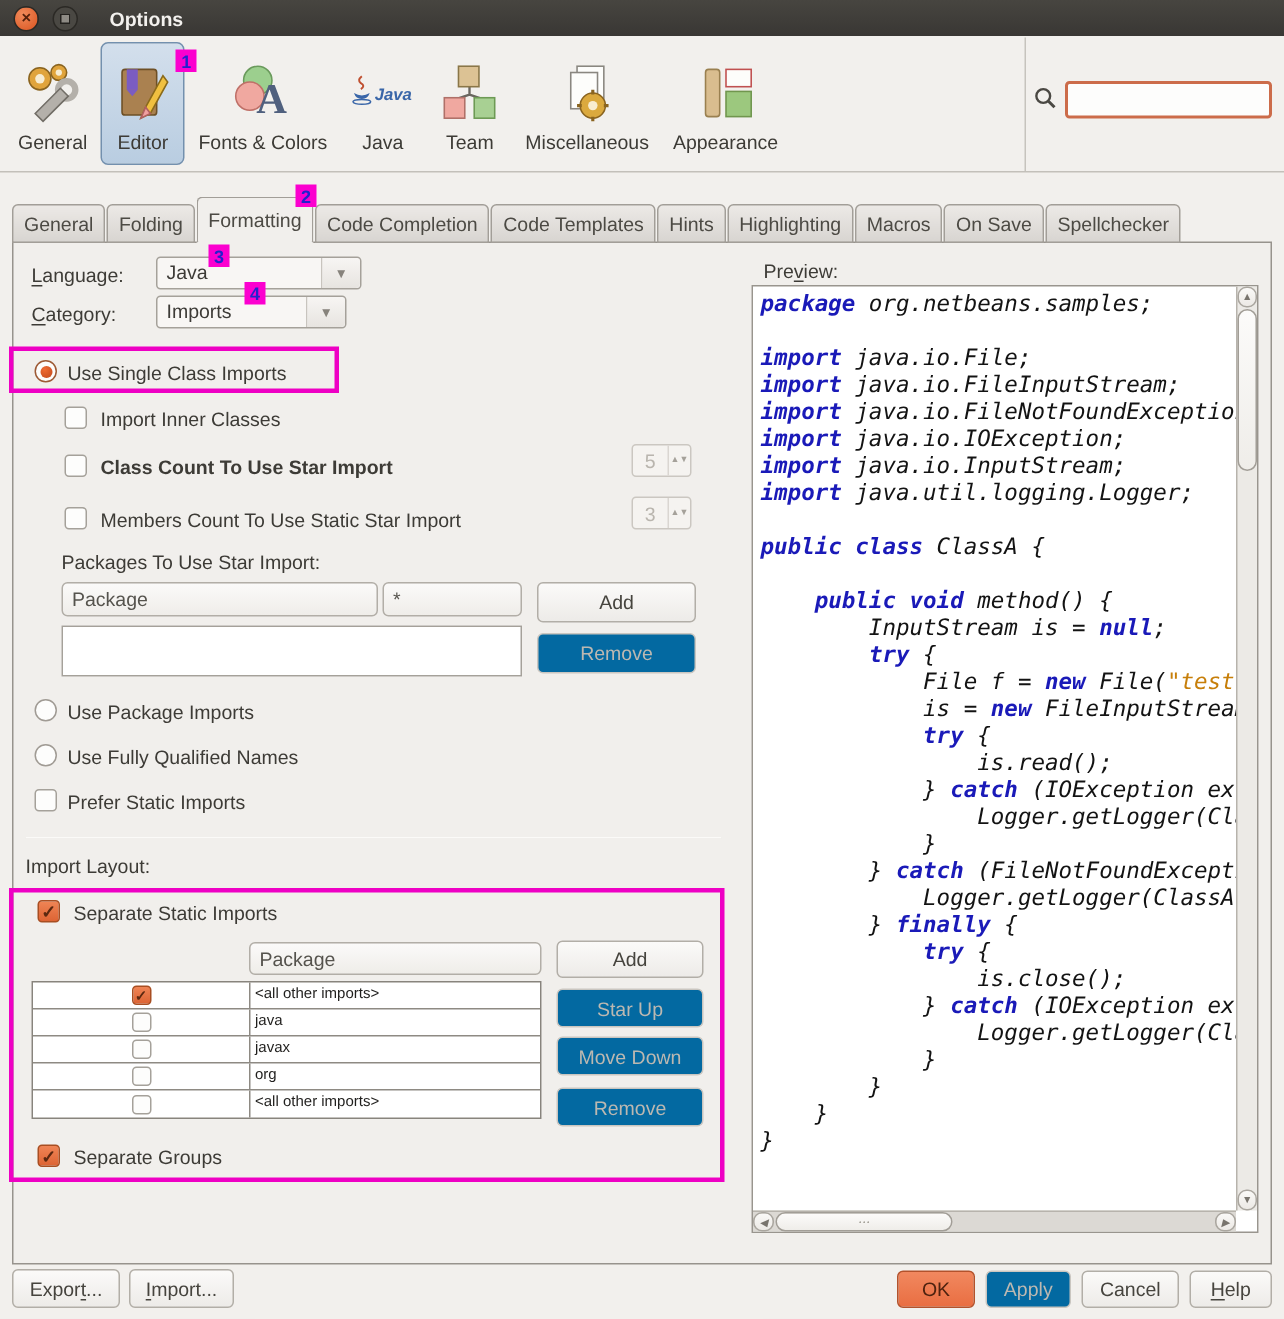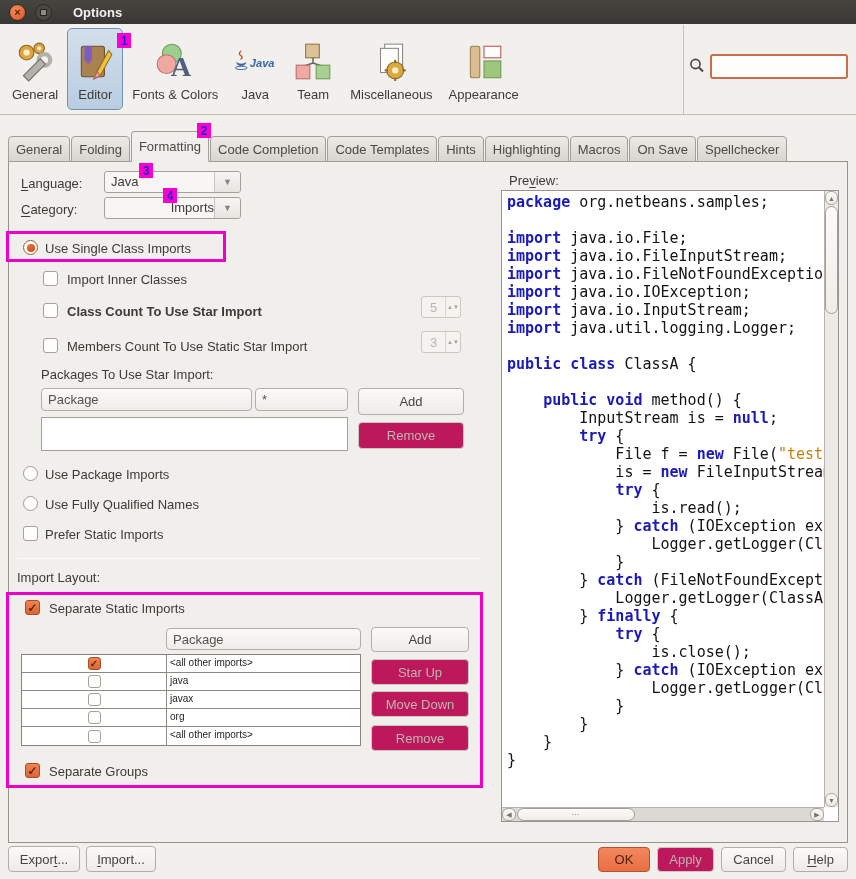--- a/index.html
+++ b/index.html
@@ -67,21 +67,21 @@
 
   
   .spin { display:flex; width:40px; height:22px; border:1px solid #cbc7c1; border-radius:3px; background:#f5f3f0; }
   .spin .val { flex:1; display:flex; align-items:center; justify-content:center; font-size:13px; color:#b9b5ae; }
   .spin .arr { width:15px; border-left:1px solid #dad6d1; display:flex; flex-direction:column;
     align-items:center; justify-content:center; gap:2px; font-size:6px; color:#a5a19a; }
 
   
   .btn { display:flex; align-items:center; justify-content:center; font-size:13px; color:#46443e;
     background:linear-gradient(#fbfaf9,#edebe8); border:1px solid #b2aea7; border-radius:4px; white-space:nowrap; }
-  .btn.disabled { color:#bcb8b1; background:#be185d; border-color:#cac6c0; }
+  .btn.disabled { color:#bcb8b1; background:#0369a1; border-color:#cac6c0; }
   .btn.primary { background:linear-gradient(#f1885f,#e96e42); border-color:#b3522c; color:#4f220f; }
   .btn u { text-underline-offset:2px; }
 
   
   .pill { display:flex; align-items:center; font-size:13px; color:#55534d; padding-left:6px;
     background:linear-gradient(#fbfaf9,#efede9); border:1px solid #b2aea7; border-radius:4px; }
   .star-empty { background:#fff; border:1px solid #a5a19a; }
   .lt-table { background:#fff; border:1px solid #88847d; }
   .lt-row { height:18px; display:flex; border-bottom:1px solid #8e8a83; }
   .lt-row:last-child { border-bottom:none; }
@@ -92,21 +92,21 @@
   .divider { height:1px; background:#dcd9d4; border-bottom:1px solid #fbfaf8; }
 
   
   .mag-box { position:absolute; border:3px solid #ee00c4; z-index:6; pointer-events:none; }
   .badge { position:absolute; width:14px; height:15px; background:#fb00cf; color:#2222cc;
     font-weight:bold; font-size:12px; display:flex; align-items:center; justify-content:center; z-index:7; }
   .badge.b3 { left:139px; top:163px; }
   .badge.b4 { left:163px; top:188px; }
 
   
-  .preview { background:#fff; border:1px solid #99958e; }
+  .preview { background:#fff; border:1px solid #99958e;font-style:italic; }
   .code { position:absolute; left:0; top:0; right:14px; bottom:14px; overflow:hidden;
     padding:2px 0 0 5px; font-family:"DejaVu Sans Mono", monospace; font-size:15px; line-height:18px;
     white-space:pre; color:#131313; }
   .kw { color:#1a1ab8; font-weight:bold; }
   .str { color:#c77f0a; }
   .vsb { position:absolute; right:0; top:0; bottom:14px; width:14px; background:#eceae6; border-left:1px solid #b7b3ac; }
   .hsb { position:absolute; left:0; right:14px; bottom:0; height:14px; background:#dcd9d4; border-top:1px solid #b7b3ac; }
   .sb-btn { position:absolute; display:flex; align-items:center; justify-content:center;
     font-size:7px; color:#78746d; background:linear-gradient(#faf9f7,#ecE9e5); background:linear-gradient(#faf9f7,#ece9e5);
     border:1px solid #aaa69f; border-radius:6px; }
@@ -264,21 +264,21 @@
 
 <div class="panel">
 
   <div class="abs lbl" style="left:12px; top:14px;"><u>L</u>anguage:</div>
   <div class="abs dd" style="left:95px; top:9px; width:137px;">
     <div class="dd-text">Java</div>
     <div class="dd-arrow">▼</div>
   </div>
 
   <div class="abs lbl" style="left:12px; top:40px;"><u>C</u>ategory:</div>
-  <div class="abs dd" style="left:95px; top:35px; width:137px;text-align:right;">
+  <div class="abs dd" style="left:95px; top:35px; width:127px;">
     <div class="dd-text">Imports</div>
     <div class="dd-arrow">▼</div>
   </div>
 
   <span class="abs radio checked" style="left:14px; top:78px;"></span>
   <div class="abs lbl" style="left:36px; top:79px;">Use Single Class Imports</div>
 
   <span class="abs cb" style="left:34px; top:109px;">✓</span>
   <div class="abs lbl" style="left:58px; top:110px;">Import Inner Classes</div>
 

